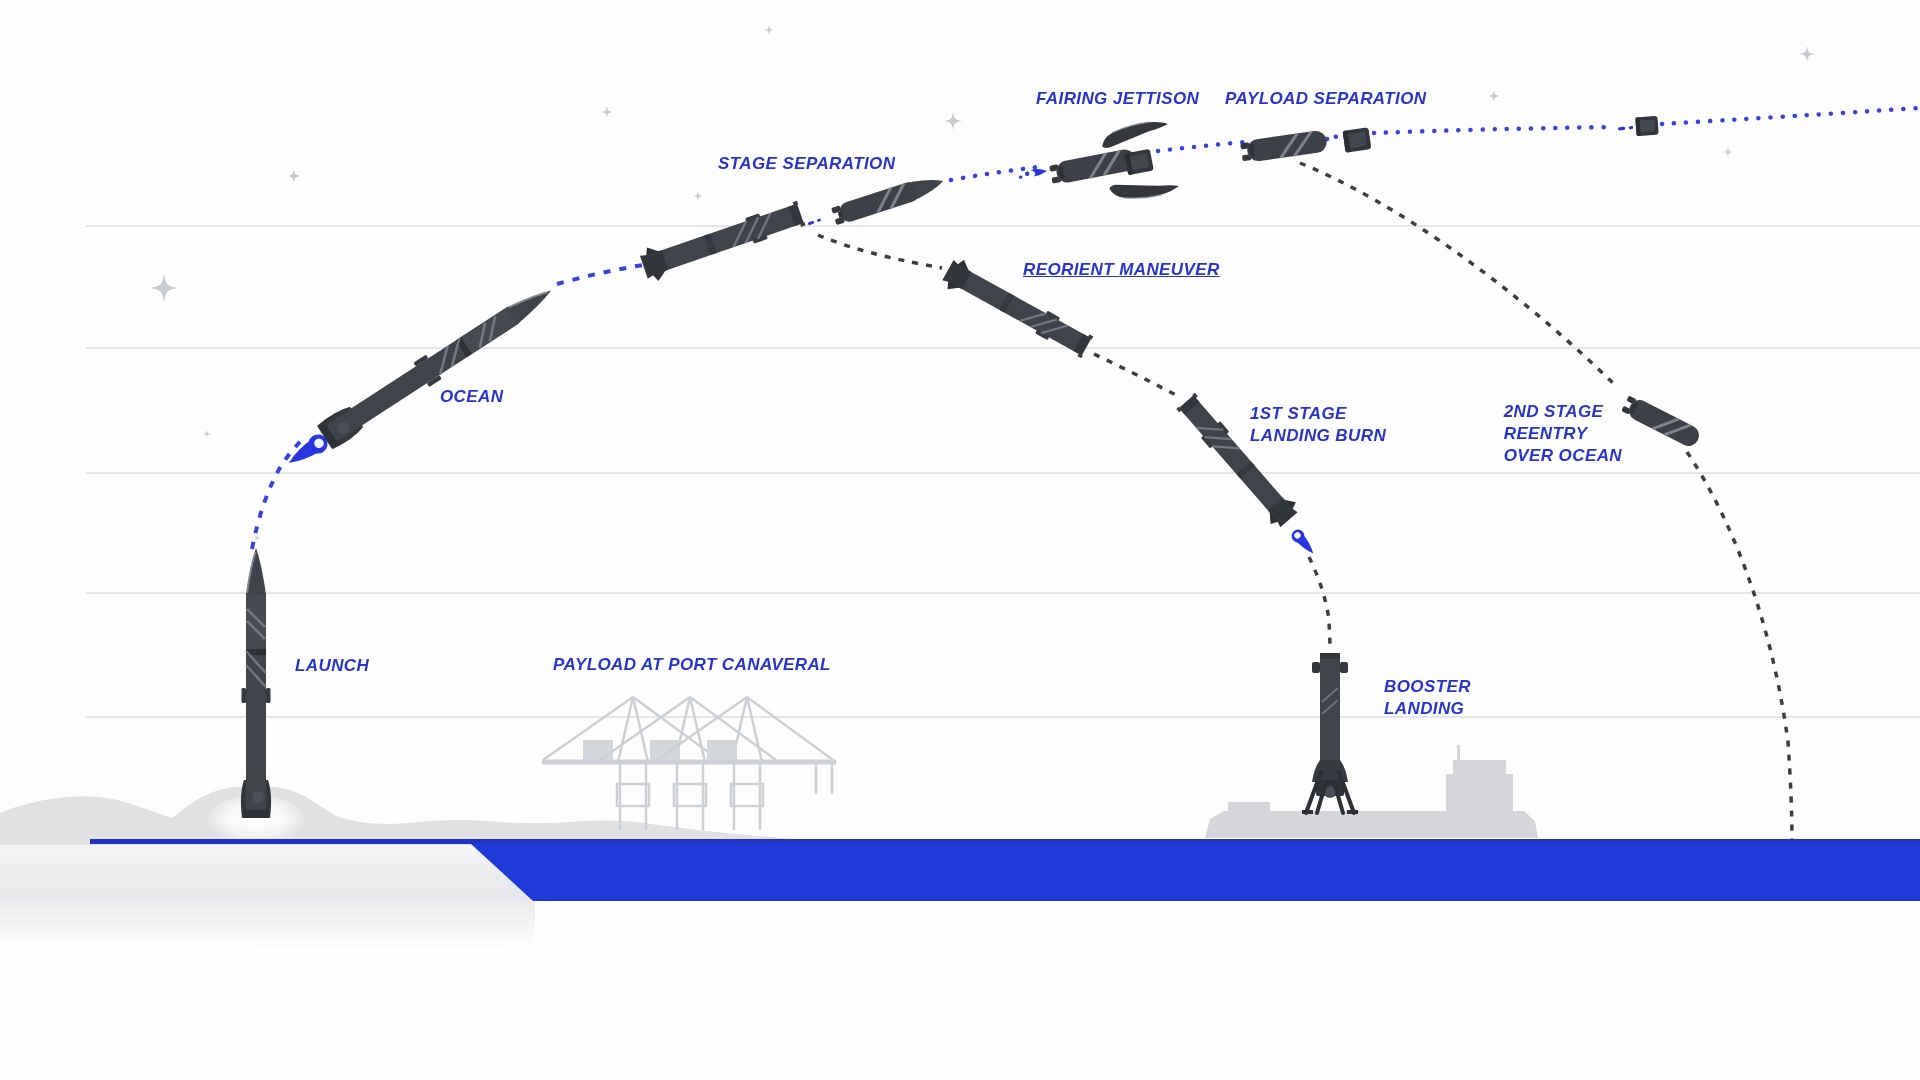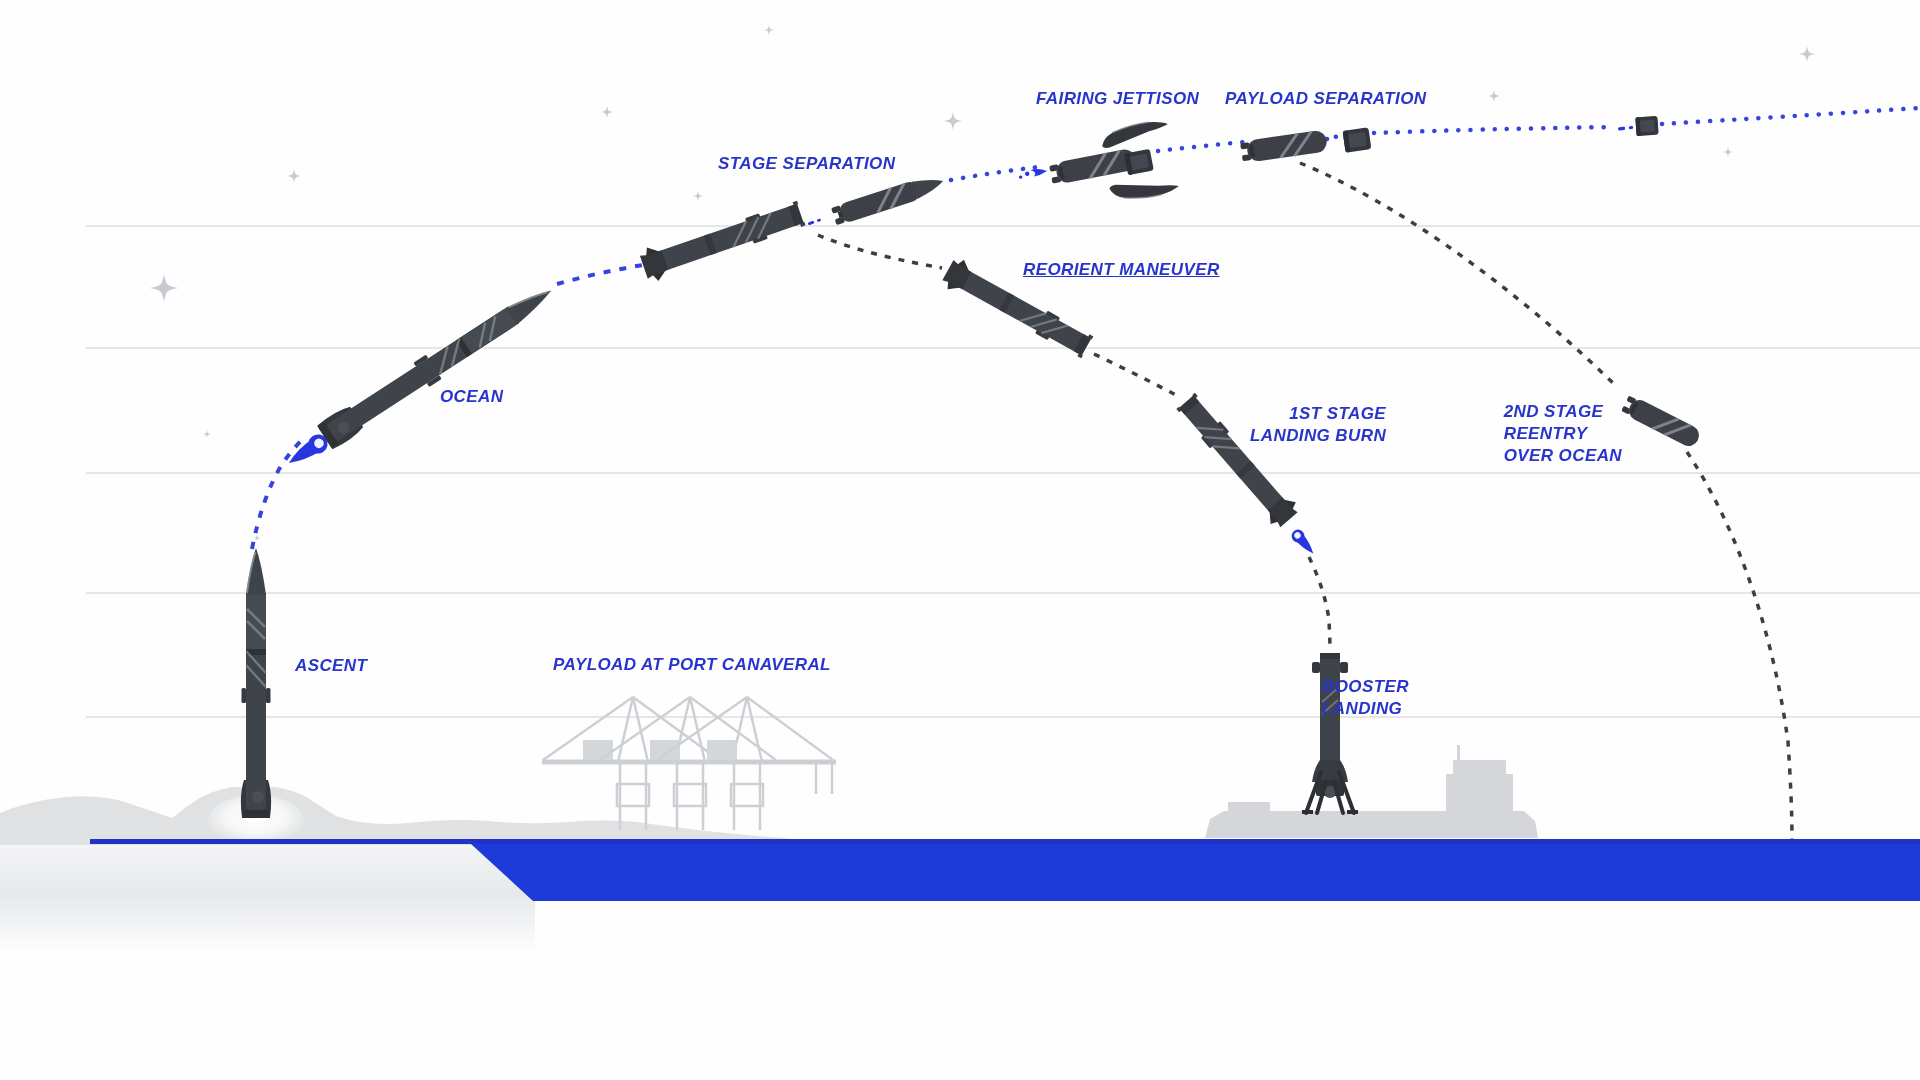--- a/index.html
+++ b/index.html
@@ -245,29 +245,29 @@
       <use href="#spark" transform="translate(1494,96) scale(6)"></use>
       <use href="#spark" transform="translate(1807,54) scale(8)"></use>
       <use href="#spark" transform="translate(1728,152) scale(5)"></use>
     </g>
 
     <rect x="90" y="839" width="1830" height="5" style="fill:var(--ribbon_line_blue,#2133c4)"></rect>
     <path d="M471,844 L1920,844 L1920,901 L533,901 Z" style="fill:var(--ribbon_blue,#1e3ad8)"></path>
   </svg>
 
   <div style="position:absolute;left:0;top:0;width:1920px;height:1080px;">
-      <div class="lbl" style="left: 295px; top: 655px;">ASCENT</div>
+      <div class="lbl" style="left: 295px; top: 655px;">LAUNCH</div>
       <div class="lbl" style="left: 440px; top: 386px;">OCEAN</div>
       <div class="lbl" style="left: 718px; top: 153px; text-align: center;">STAGE SEPARATION</div>
       <div class="lbl" style="left: 1025px; top: 88px; margin-left: 11px;">FAIRING JETTISON</div>
       <div class="lbl" style="left: 1225px; top: 88px;">PAYLOAD SEPARATION</div>
       <div class="lbl" style="left: 1023px; top: 259px; text-decoration: underline;">REORIENT MANEUVER</div>
-      <div class="lbl" style="left: 1250px; top: 403px; text-align: right;">1ST STAGE
+      <div class="lbl" style="left: 1250px; top: 403px;">1ST STAGE
 LANDING BURN</div>
       <div class="lbl" style="right: 298px; top: 401px;">2ND STAGE
 REENTRY
 OVER OCEAN</div>
       <div class="lbl" style="left: 553px; top: 654px;">PAYLOAD AT PORT CANAVERAL</div>
-      <div class="lbl" style="left: 1322px; top: 676px;">BOOSTER
+      <div class="lbl" style="left: 1384px; top: 676px;">BOOSTER
 LANDING</div>
     </div>
 
 </div>
 
 </body></html>

